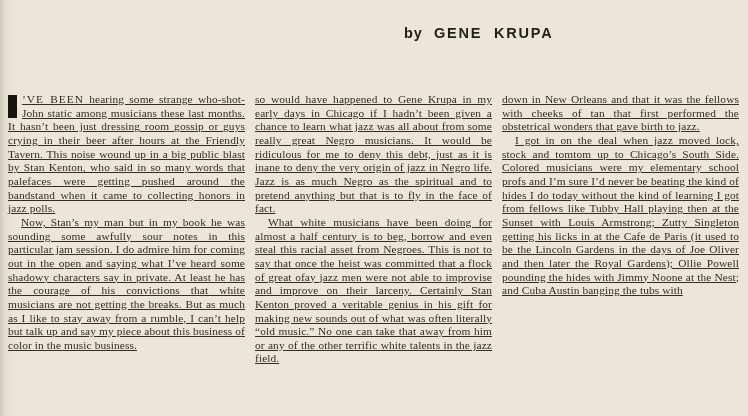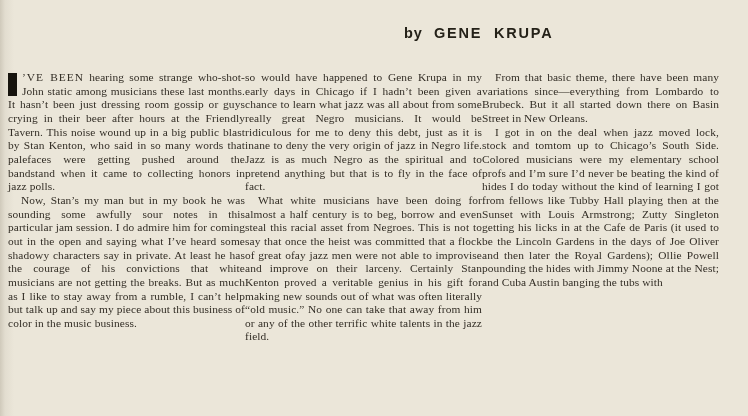--- a/index.html
+++ b/index.html
@@ -20,22 +20,22 @@
   .byline {
     position:absolute; left:404px; top:13px;
     font-family:Liberation Sans, sans-serif;
     font-weight:bold; font-size:14.5px; color:#242118;
     white-space:nowrap;
     margin-top:12px;
   }
   .byline .by { letter-spacing:1px; }
   .byline .author { margin-left:11px; letter-spacing:1.8px; word-spacing:6px; }
   .columns {
-    position:absolute; left:8px; top:71px; width:732px;
-    display:flex; 
+    position:absolute; left:8px; top:93px; width:732px;
+    display:flex; gap:10px;text-decoration:underline;
   }
   .col {
     flex:0 0 237px; width:237px;
     font-size:11.4px; line-height:13.65px;
     text-align:justify;
     letter-spacing:0.1px;
   }
   .col p { margin:0; padding:0; }
   .col p.indent { text-indent:13px; }
   .dropcap {
@@ -66,17 +66,17 @@
     </p>
     <p class="indent">Now, Stan’s my man but in my book he was sounding some awfully sour notes in this particular jam session. I do admire him for coming out in the open and saying what I’ve heard some shadowy characters say in private. At least he has the courage of his convictions that white musicians are not getting the breaks. But as much as I like to stay away from a rumble, I can’t help but talk up and say my piece about this business of color in the music business.</p>
   </div>
 
   <div class="col">
     <p>so would have happened to Gene Krupa in my early days in Chicago if I hadn’t been given a chance to learn what jazz was all about from some really great Negro musicians. It would be ridiculous for me to deny this debt, just as it is inane to deny the very origin of jazz in Negro life. Jazz is as much Negro as the spiritual and to pretend anything but that is to fly in the face of fact.</p>
     <p class="indent">What white musicians have been doing for almost a half century is to beg, borrow and even steal this racial asset from Negroes. This is not to say that once the heist was committed that a flock of great ofay jazz men were not able to improvise and improve on their larceny. Certainly Stan Kenton proved a veritable genius in his gift for making new sounds out of what was often literally “old music.” No one can take that away from him or any of the other terrific white talents in the jazz field.</p>
   </div>
 
   <div class="col">
-    <p class="indent">From that basic theme, there have been many variations since—everything from Lombardo to Brubeck. But it all started down there on Basin Street in New Orleans.</p>
+    <p>down in New Orleans and that it was the fellows with cheeks of tan that first performed the obstetrical wonders that gave birth to jazz.</p>
     <p class="indent">I got in on the deal when jazz moved lock, stock and tomtom up to Chicago’s South Side. Colored musicians were my elementary school profs and I’m sure I’d never be beating the kind of hides I do today without the kind of learning I got from fellows like Tubby Hall playing then at the Sunset with Louis Armstrong; Zutty Singleton getting his licks in at the Cafe de Paris (it used to be the Lincoln Gardens in the days of Joe Oliver and then later the Royal Gardens); Ollie Powell pounding the hides with Jimmy Noone at the Nest; and Cuba Austin banging the tubs with</p>
   </div>
 
 </div>
 
 </body></html>

